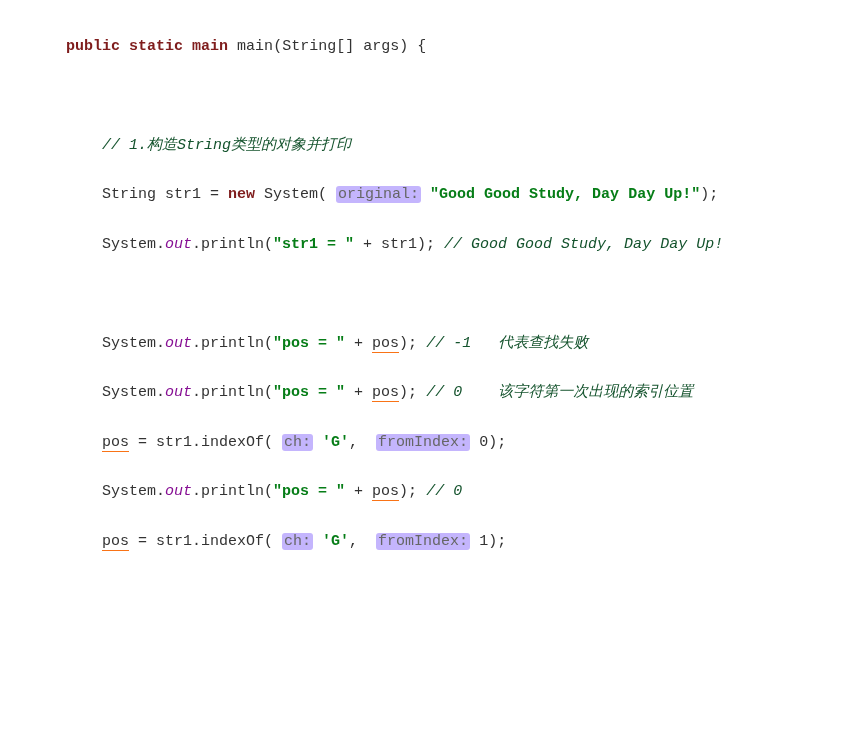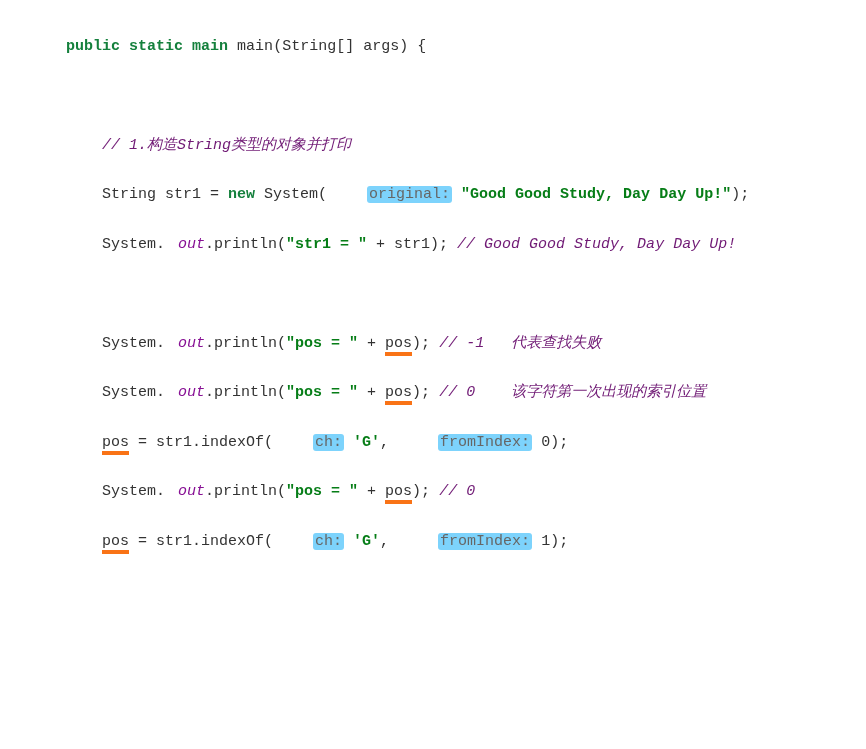--- a/index.html
+++ b/index.html
@@ -8,26 +8,26 @@
     font-family: Consolas, "Courier New", monospace;
     font-size: 15px;
     background: #ffffff;
     color: #333;
     line-height: 1.65;
   }
   .editor {
     padding: 10px 10px 10px 20px;
     white-space: pre;
   }
-  .kw { color: #15803d; font-weight: bold; text-align: center; }                        
-  .field { color: #871094; font-style: italic; margin-left: 13px; }
+  .kw { color: #7f1d1d; font-weight: bold; text-align: center; }                        
+  .field { color: #871094; font-style: italic; }
   .str { color: #067d17; font-weight: bold; }      
-  .comment { color: #701a75; font-style: italic; } 
-  .param { color: #666; background: #7dd3fc; border-radius:3px; padding:0 2px;margin-left:31px;}
-  .uline { border-bottom: 4px solid #f97316; }
+  .comment { color: #14532d; font-style: italic; } 
+  .param { color: #666; background: #c4b5fd; border-radius:3px; padding:0 2px;}
+  .uline { border-bottom: 1px solid #f97316; }
   .line { position: relative; padding-left: 10px;}
 </style>
 </head>
 <body>
 
 <div class="editor">
 <div class="line">    <span class="kw">public</span> <span class="kw">static</span> <span class="kw">main</span> <span>main</span>(<span>String</span><span>[] args) {</span></div>
 <div class="line"> </div>
 <div class="line">        <span class="comment">// 1.构造String类型的对象并打印</span></div>
 <div class="line">        <span>String</span><span> str1 = </span><span class="kw">new</span><span> System( </span><span class="param">original:</span><span class="str"> "Good Good Study, Day Day Up!"</span><span>);</span></div>

